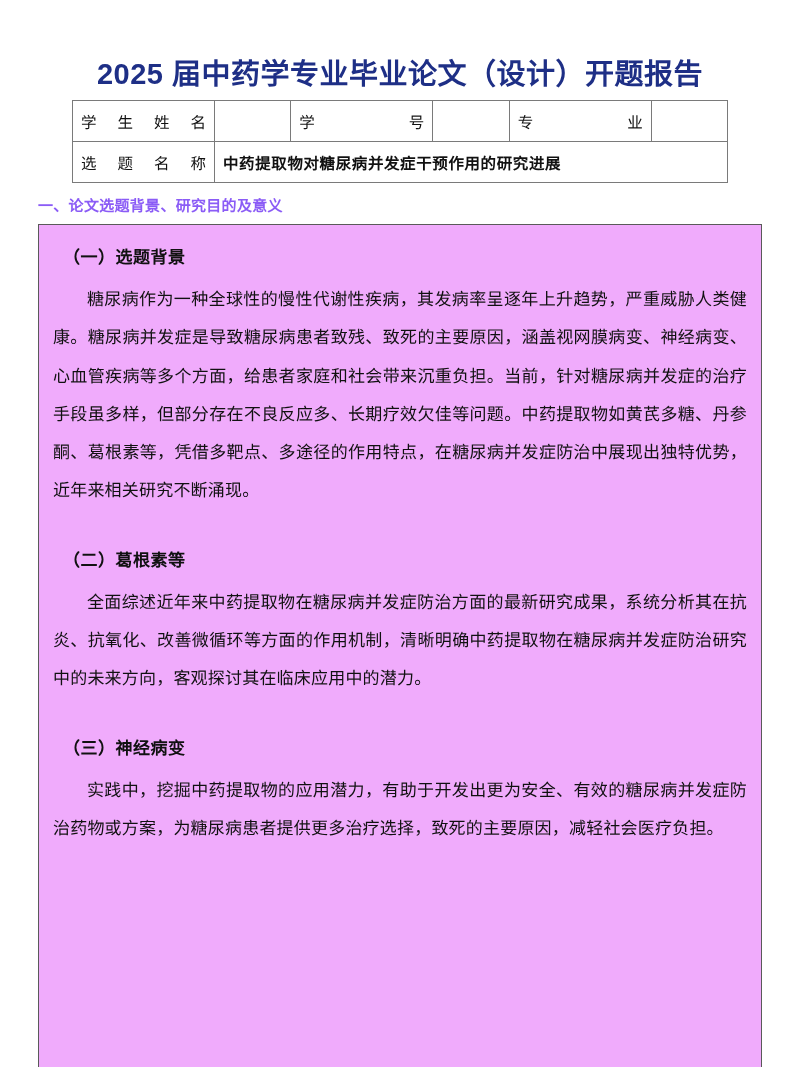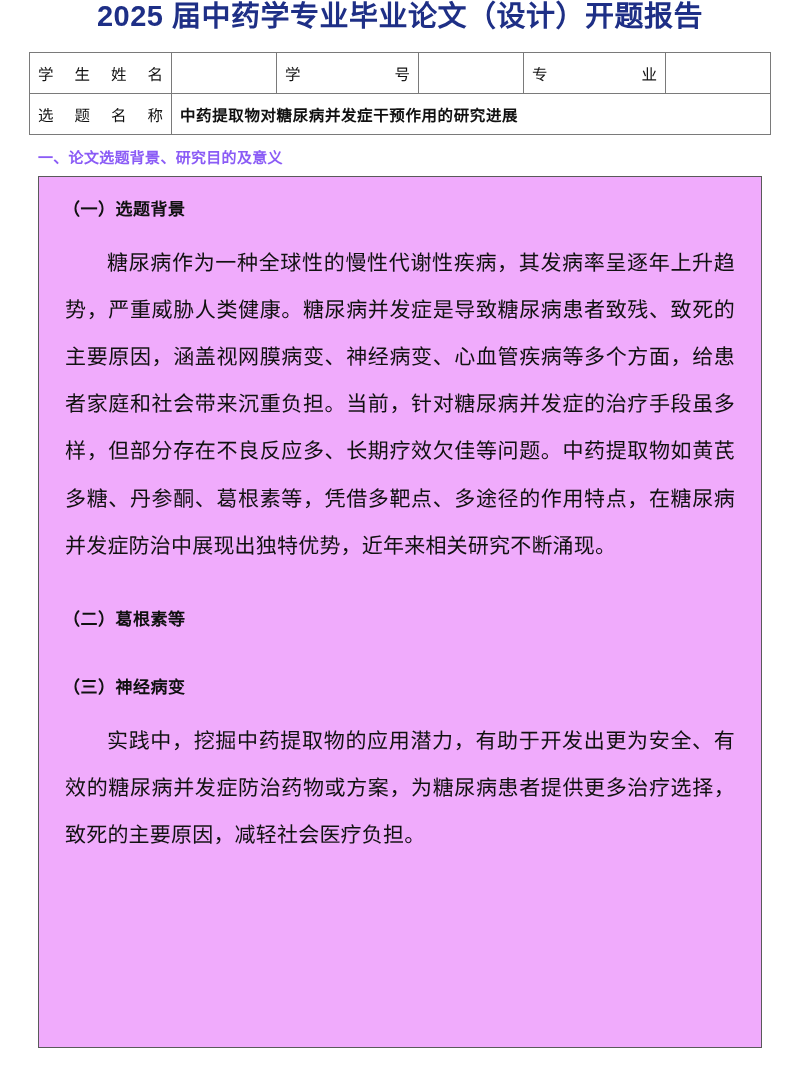--- a/index.html
+++ b/index.html
@@ -21,33 +21,34 @@
     width: 800px;
     height: 1067px;
     box-sizing: border-box;
     padding: 0;
     background: #fff;
   }
 
   
   .doc-title {
     margin: 0;
+    padding-top: 58px;
     text-align: center;
     font-size: 29px;
     font-weight: bold;
     letter-spacing: 0.5px;
     color: #1e2f86;
     line-height: 1.15;
     white-space: nowrap;
   }
 
   
   .info-table {
-    width: 742px;
-    margin: 19px auto 0 auto;
+    width: 656px;
+    margin: 9px auto 0 auto;
     border-collapse: collapse;
     table-layout: fixed;
   }
   .info-table td {
     border: 1px solid #7a7a7a;
     height: 41px;
     font-size: 15.5px;
     color: #111;
     padding: 0 8px;
     box-sizing: border-box;
@@ -101,24 +102,24 @@
     font-weight: bold;
     color: #111;
     margin: 0 0 6px 0;
     padding-left: 10px;
     letter-spacing: 0.5px;
     line-height: 2.0;
   }
   .sub-heading.gap { margin-top: 34px; }
 
   .para {
-    font-size: 21px;
+    font-size: 17px;
     line-height: 2.24;
     color: #111;
-    margin: 12px;
+    margin: 0;
     text-indent: 2em;
     text-align: justify;
     text-justify: inter-ideograph;
     letter-spacing: 0.2px;
   }
   .para + .para { margin-top: 0; }
 </style>
 </head>
 <body>
 
@@ -152,19 +153,20 @@
   </table>
 
   <div class="section-heading">一、论文选题背景、研究目的及意义</div>
 
   <div class="content-box">
 
     <div class="sub-heading">（一）选题背景</div>
     <p class="para">糖尿病作为一种全球性的慢性代谢性疾病，其发病率呈逐年上升趋势，严重威胁人类健康。糖尿病并发症是导致糖尿病患者致残、致死的主要原因，涵盖视网膜病变、神经病变、心血管疾病等多个方面，给患者家庭和社会带来沉重负担。当前，针对糖尿病并发症的治疗手段虽多样，但部分存在不良反应多、长期疗效欠佳等问题。中药提取物如黄芪多糖、丹参酮、葛根素等，凭借多靶点、多途径的作用特点，在糖尿病并发症防治中展现出独特优势，近年来相关研究不断涌现。</p>
 
     <div class="sub-heading gap">（二）葛根素等</div>
+    <p class="para">全面综述近年来中药提取物在糖尿病并发症防治方面的最新研究成果，系统分析其在抗炎、抗氧化、改善微循环等方面的作用机制，清晰明确中药提取物在糖尿病并发症防治研究中的未来方向，客观探讨其在临床应用中的潜力。</p>
 
     <div class="sub-heading gap">（三）神经病变</div>
     <p class="para">实践中，挖掘中药提取物的应用潜力，有助于开发出更为安全、有效的糖尿病并发症防治药物或方案，为糖尿病患者提供更多治疗选择，致死的主要原因，减轻社会医疗负担。</p>
 
   </div>
 
 </div>
 
 </body></html>

